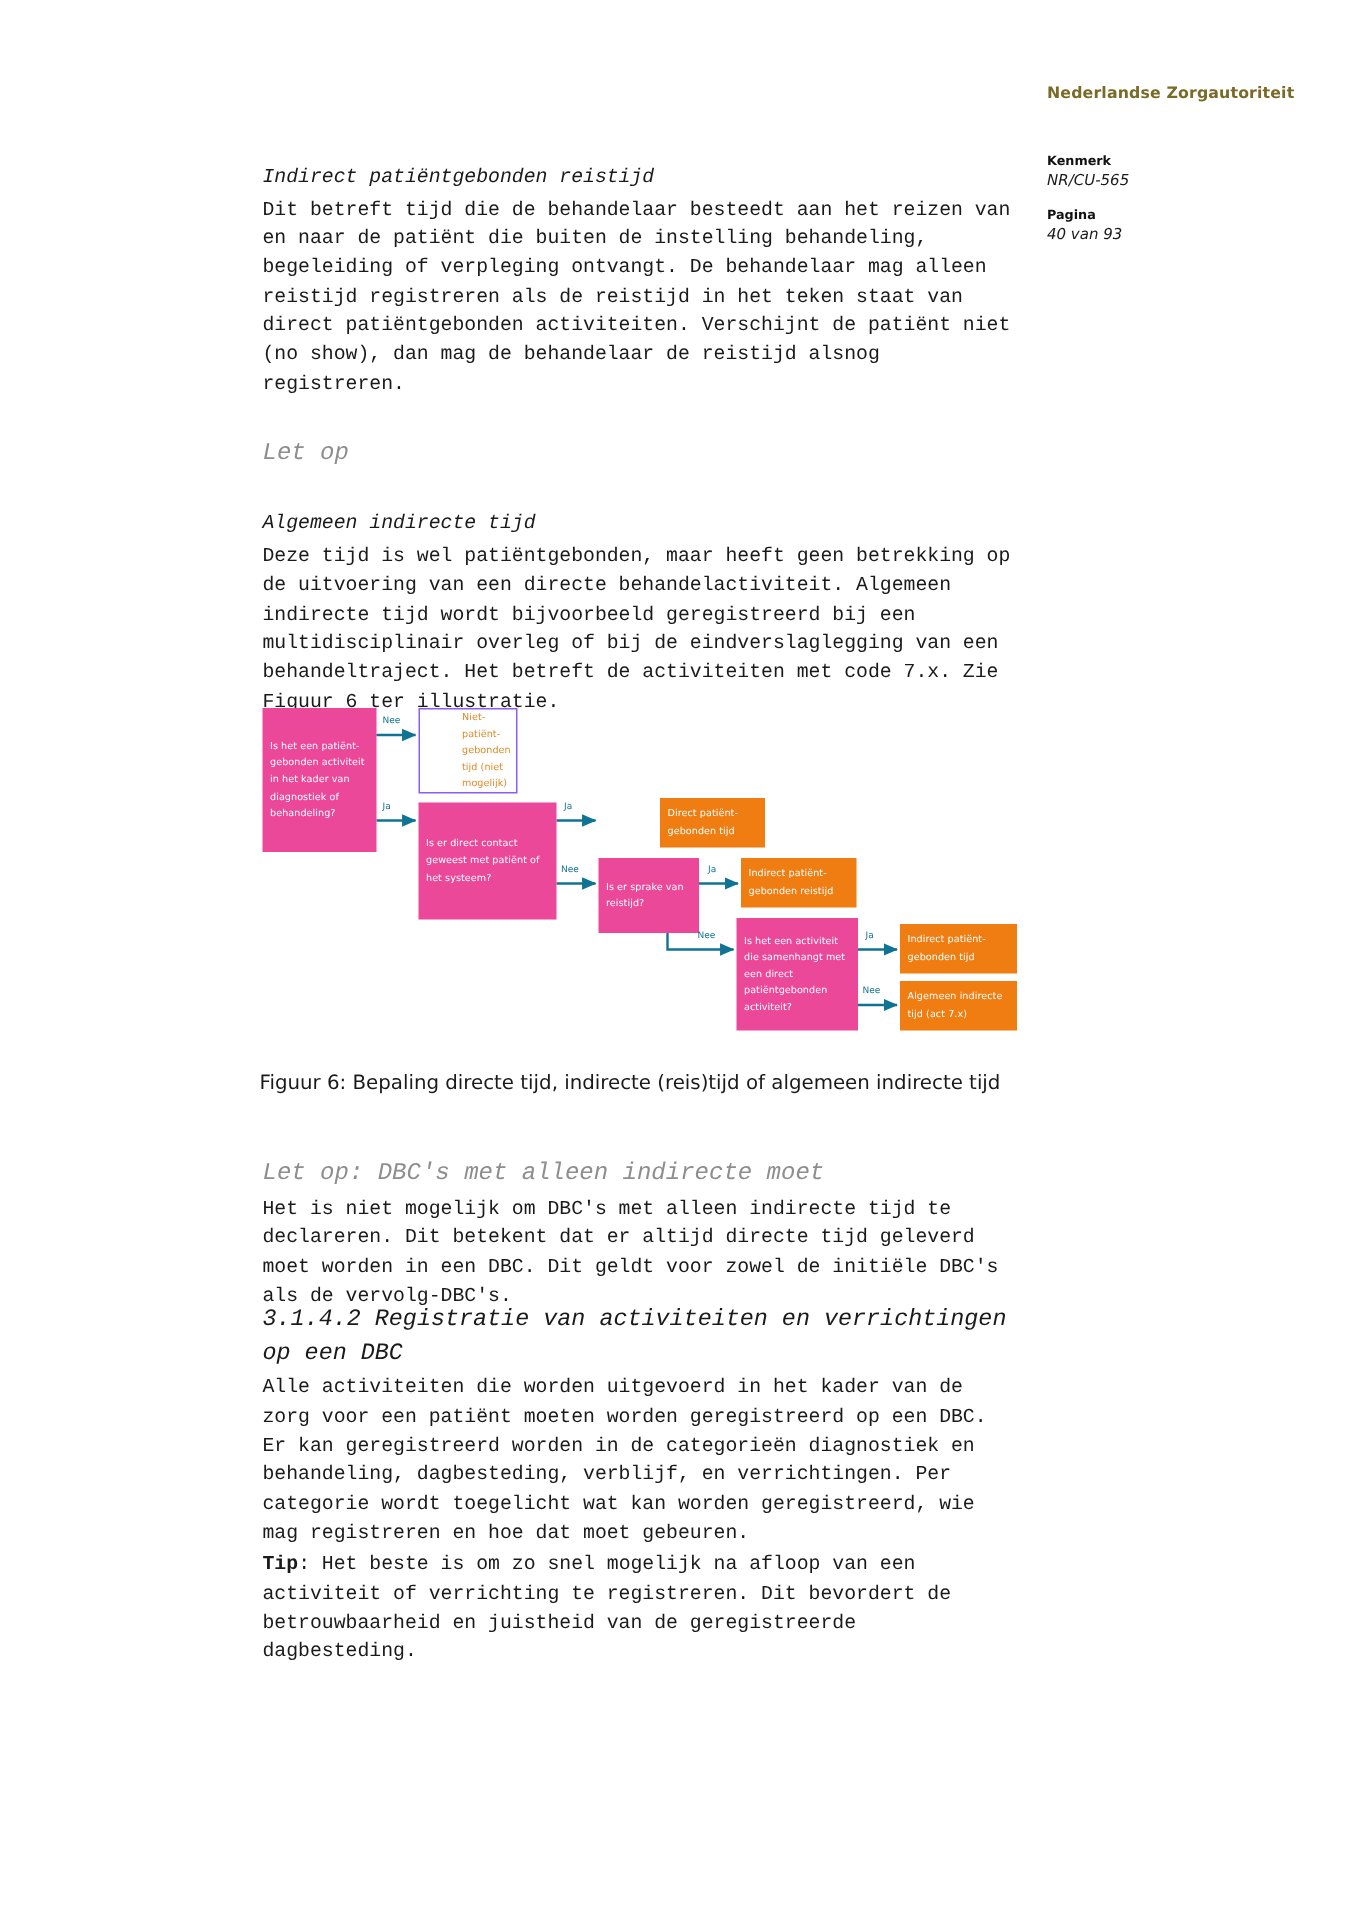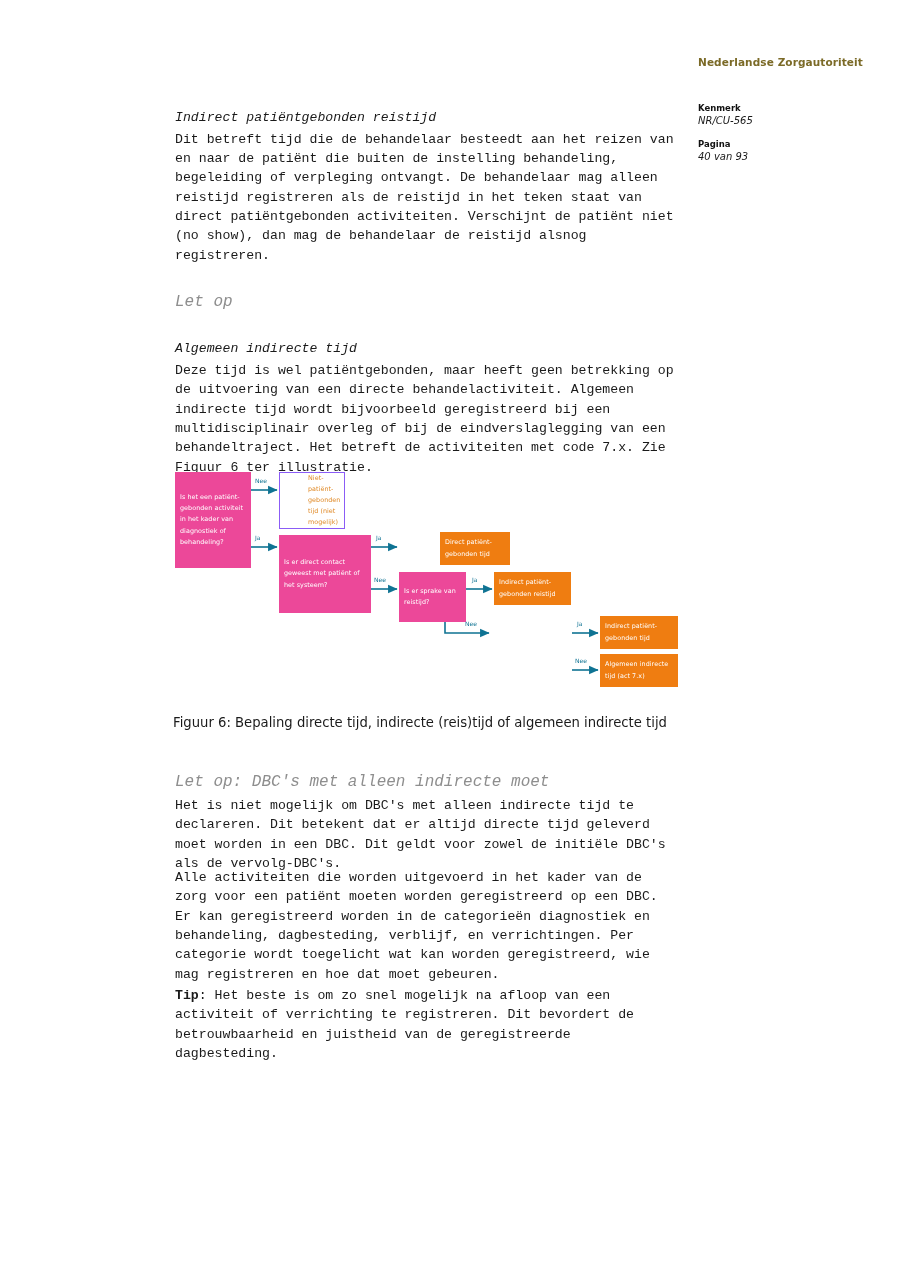--- a/index.html
+++ b/index.html
@@ -222,20 +222,23 @@
       </div>
 
       <div class="node node-blue" style="left:226px; top:102px; width:67px; height:50px;justify-content:center;">
         <span>Is er sprake van reistijd?</span>
       </div>
 
       <div class="node node-orange" style="left:321px; top:102px; width:77px; height:33px;">
         <span>Indirect patiënt- gebonden reistijd</span>
       </div>
 
+      <div class="node node-blue" style="left:318px; top:142px; width:81px; height:75px;">
+        <span>Is het een activiteit die samenhangt met een direct patiëntgebonden activiteit?</span>
+      </div>
 
       <div class="node node-orange" style="left:427px; top:146px; width:78px; height:33px;">
         <span>Indirect patiënt- gebonden tijd</span>
       </div>
 
       <div class="node node-orange" style="left:427px; top:184px; width:78px; height:33px;">
         <span>Algemeen indirecte tijd (act 7.x)</span>
       </div>
 
       <span class="edge-label" style="left:82px; top:8px;">Nee</span>
@@ -250,17 +253,18 @@
   </div>
 
   <div class="figcaption">Figuur 6: Bepaling directe tijd, indirecte (reis)tijd of algemeen indirecte tijd</div>
 
   <div class="post-figure">
     <p class="letop">Let op: DBC's met alleen indirecte moet</p>
     <p class="body-text">Het is niet mogelijk om DBC's met alleen indirecte tijd te declareren. Dit betekent dat er altijd directe tijd geleverd moet worden in een DBC. Dit geldt voor zowel de initiële DBC's als de vervolg-DBC's.</p>
   </div>
 
   <div class="lower">
+    <p class="section-head">3.1.4.2 Registratie van activiteiten en verrichtingen op een DBC</p>
     <p class="body-text">Alle activiteiten die worden uitgevoerd in het kader van de zorg voor een patiënt moeten worden geregistreerd op een DBC. Er kan geregistreerd worden in de categorieën diagnostiek en behandeling, dagbesteding, verblijf, en verrichtingen. Per categorie wordt toegelicht wat kan worden geregistreerd, wie mag registreren en hoe dat moet gebeuren.</p>
     <p class="body-text"><span class="bold">Tip</span><span>: Het beste is om zo snel mogelijk na afloop van een activiteit of verrichting te registreren. Dit bevordert de betrouwbaarheid en juistheid van de geregistreerde dagbesteding.</span></p>
   </div>
 
 </div>
 
 </body></html>

